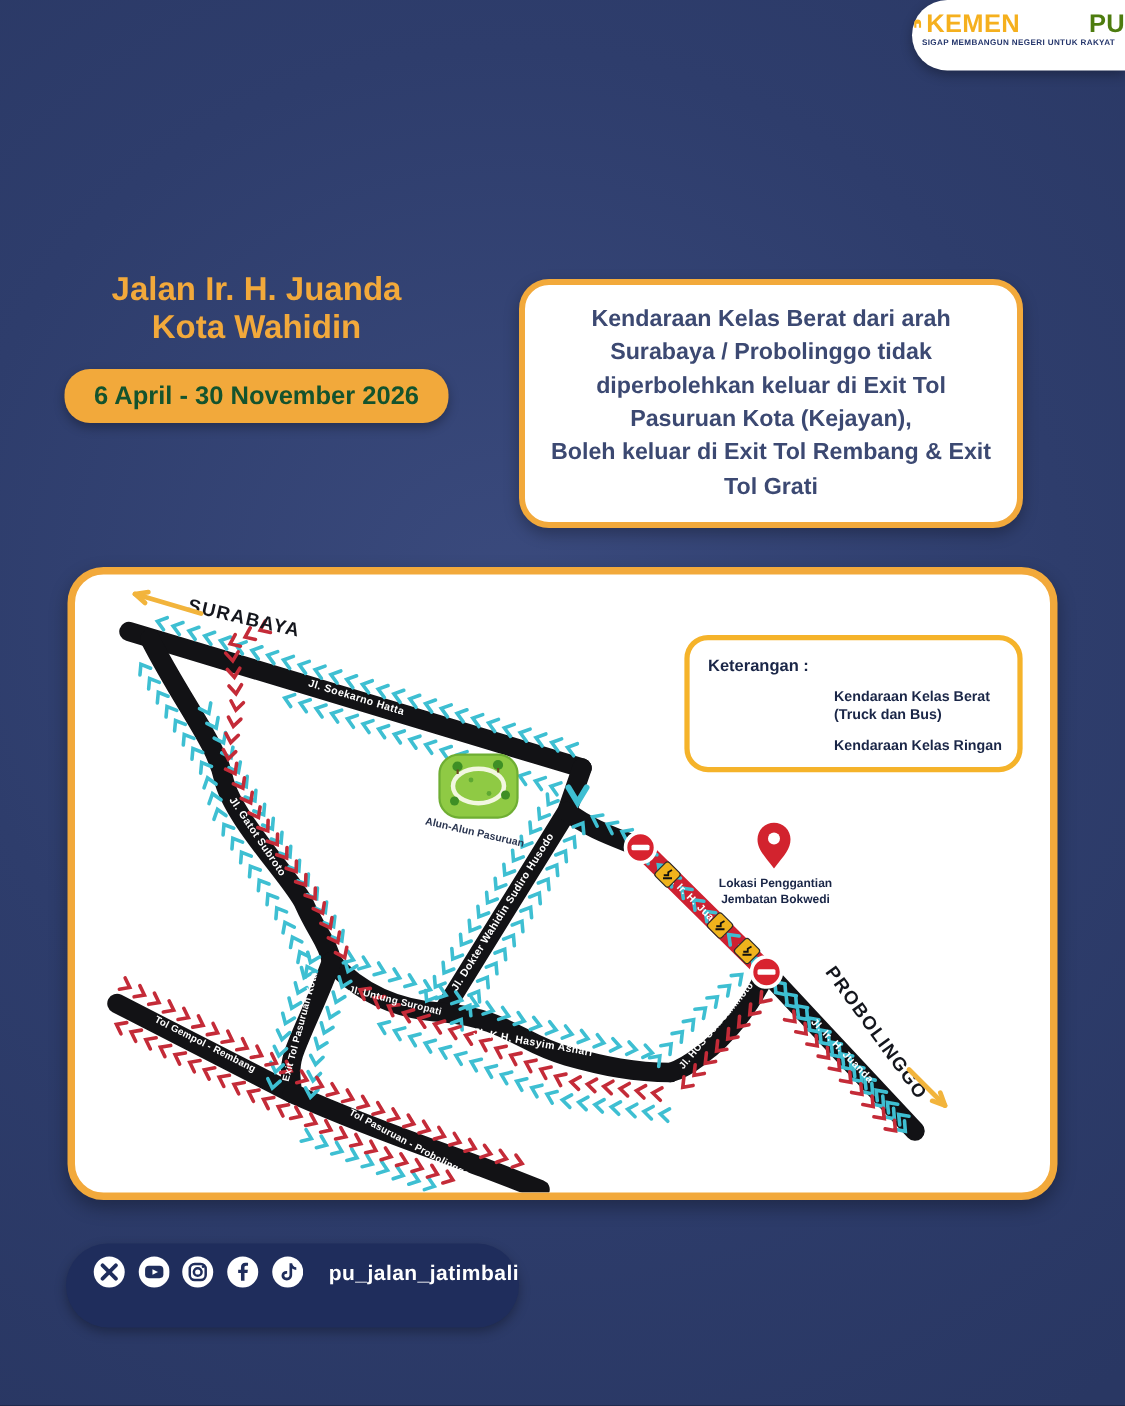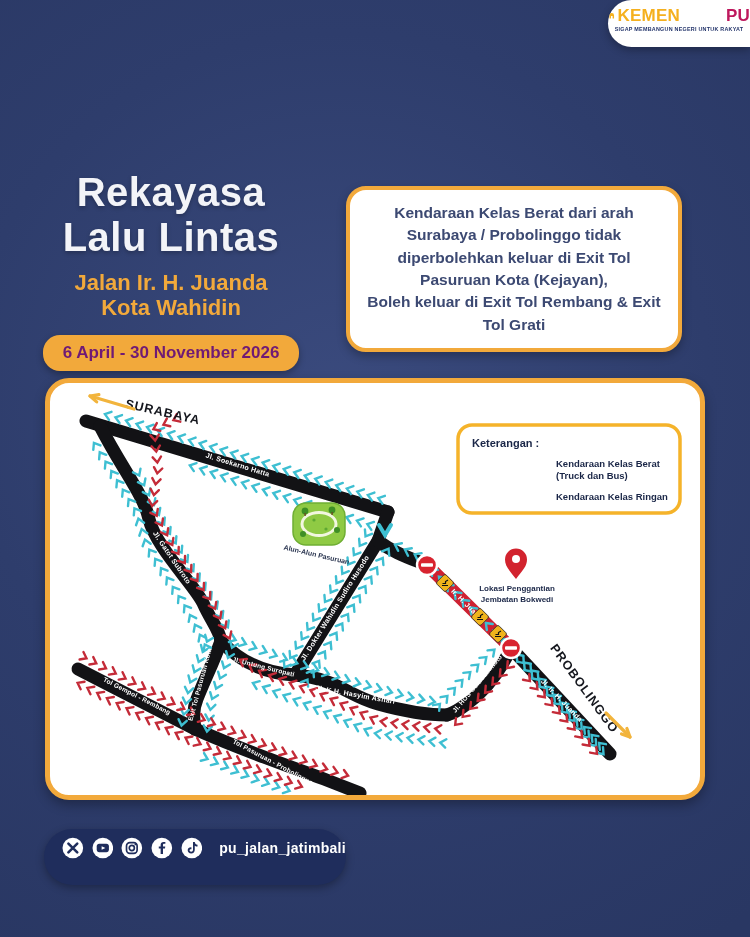--- a/index.html
+++ b/index.html
@@ -4,27 +4,27 @@
 <style>
   html,body{margin:0;padding:0;background:#1c2747;}
   .poster{position:relative;width:750px;height:937px;overflow:hidden;
     font-family:"Liberation Sans",sans-serif;
     background:radial-gradient(ellipse 90% 70% at 45% 42%, #3a4a7d 0%, #2e3d6c 55%, #293763 100%);}
   
   .logo-pill{position:absolute;right:0;top:101;width:142px;height:47px;background:#fff;
     border-radius:26px 0 0 26px;box-shadow:0 3px 8px rgba(0,0,0,.3);padding-top:7px;box-sizing:border-box;text-align:center;}
   .logo-row{display:flex;align-items:center;justify-content:flex-start;gap:2px;line-height:1;}
   .logo-kemen{font-size:17px;font-weight:700;color:#F5B01E;letter-spacing:.2px;}
-  .logo-pu{font-size:17px;font-weight:700;color:#be185d;letter-spacing:.2px;padding-left:44px;}
+  .logo-pu{font-size:17px;font-weight:700;color:#4d7c0f;letter-spacing:.2px;padding-left:44px;}
   .logo-tagline{font-size:5.4px;font-weight:700;color:#24356B;letter-spacing:.25px;margin-top:2px;}
   
   .header{position:absolute;left:28px;top:170px;width:286px;text-align:center;}
   .title{font-size:40px;line-height:1.12;font-weight:700;color:#F3F4F8;letter-spacing:.5px;text-shadow:0 2px 4px rgba(0,0,0,.25);}
   .subtitle{margin-top:10px;font-size:22px;line-height:1.15;font-weight:700;color:#F2A93B;}
-  .date-pill{display:inline-block;margin-top:15px;background:#F2A93B;color:#701a75;font-size:17px;
+  .date-pill{display:inline-block;margin-top:15px;background:#F2A93B;color:#14532d;font-size:17px;
     font-weight:700;padding:8px 20px;border-radius:17px;box-shadow:0 3px 7px rgba(0,0,0,.3);}
   
   .notice{position:absolute;left:346px;top:186px;width:336px;height:166px;box-sizing:border-box;
     background:#fff;border:4px solid #F2A93B;border-radius:20px;box-shadow:0 4px 10px rgba(0,0,0,.28);
     color:#3C4972;font-size:15.5px;line-height:1.45;font-weight:700;text-align:center;
     display:flex;align-items:center;justify-content:center;padding:10px 14px;white-space:pre-line;}
   
   .map-box{position:absolute;left:45px;top:378px;width:660px;height:422px;box-sizing:border-box;
     background:#fff;border:5px solid #F2A93B;border-radius:24px;box-shadow:0 5px 12px rgba(0,0,0,.3);overflow:hidden;}
   .map-box svg{position:absolute;left:0;top:0;width:650px;height:412px;}
@@ -54,24 +54,20 @@
       <svg class="sicon" width="17" height="17" viewBox="0 0 20 20">
         <path d="M4 18 V10 Q4 3.5 10 3.5 Q16 3.5 16 10 V18 H12.2 V11 H7.8 V18 Z" fill="#F5B01E"></path>
       </svg>
       <span class="logo-kemen">KEMEN</span>
         <span class="logo-pu">PU</span>
     </div>
     <div class="logo-tagline">SIGAP MEMBANGUN NEGERI UNTUK RAKYAT</div>
   </div>
 
   <div class="header">
-    <div class="title">
-      <div>Rekayasa</div>
-      <div>Lalu Lintas</div>
-    </div>
     <div class="subtitle">
       <div>Jalan Ir. H. Juanda</div>
       <div>Kota Wahidin</div>
     </div>
     <div class="date-pill">6 April - 30 November 2026</div>
   </div>
 
   <div class="notice">Kendaraan Kelas Berat dari arah
 Surabaya / Probolinggo tidak
 diperbolehkan keluar di Exit Tol

